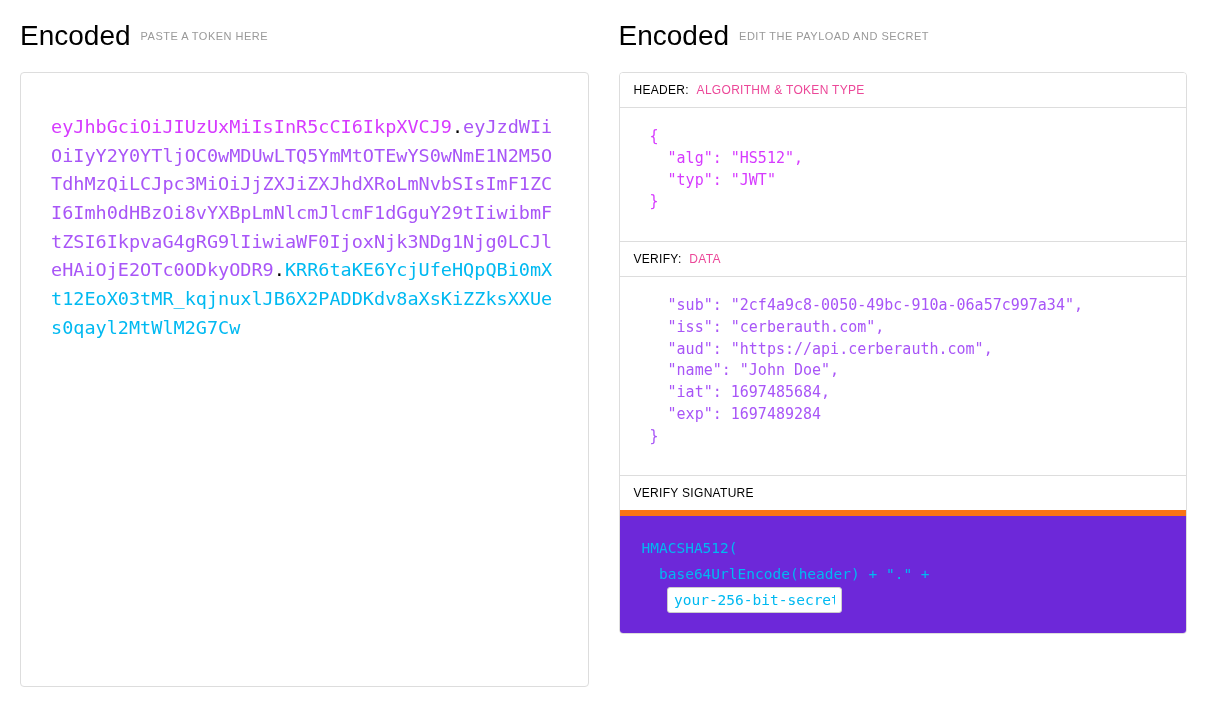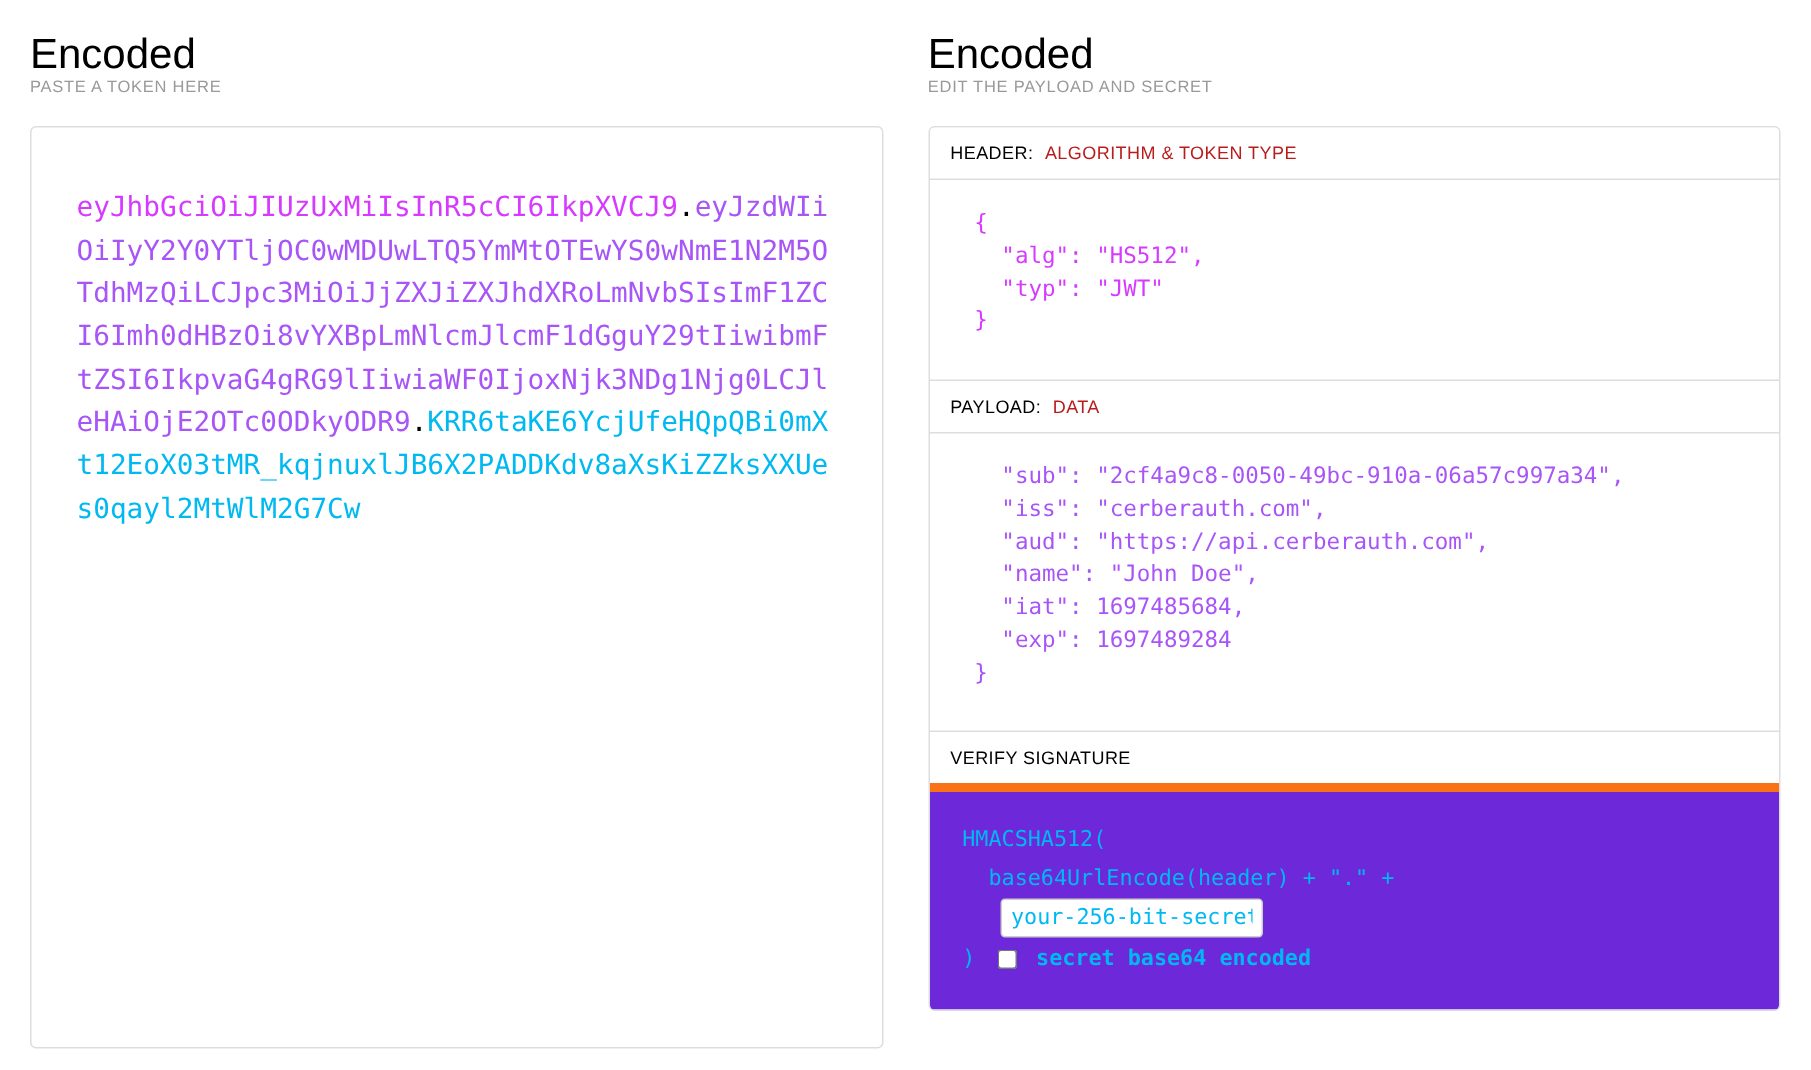--- a/index.html
+++ b/index.html
@@ -11,23 +11,22 @@
 }
 .container {
   display: flex;
   gap: 30px;
 }
 .col {
   flex: 1;
 }
 .title-row {
   display: flex;
-  align-items: flex-start;
+  align-items: center;
   margin-bottom: 20px;
-  flex-direction: column;
 }
 .title {
   font-size: 28px;
   font-weight: 400;
   color: #000;
   margin-right: 10px;
 }
 .subtitle {
   font-size: 11px;
   color: #999;
@@ -52,21 +51,21 @@
 .tok-dot { color: #000; }
 .section-header {
   background: #fff;
   border-bottom: 1px solid #ddd;
   padding: 10px 14px;
   font-size: 12px;
   color: #000;
   letter-spacing: 0.3px;
 }
 .section-header .sh-sub {
-  color: #b91c1c;
+  color: #ec4899;
   margin-left: 4px;
 }
 .section + .section {
   border-top: 1px solid #ddd;
 }
 .code-block {
   padding: 18px 30px 28px 30px;
   font-family: "Menlo", "Consolas", monospace;
   font-size: 15px;
   line-height: 1.45;
@@ -132,42 +131,37 @@
           <span class="sh-sub">ALGORITHM &amp; TOKEN TYPE</span>
         </div>
         <div class="code-block">{
   "alg": "HS512",
   "typ": "JWT"
 }</div>
       </div>
 
       <div class="section">
         <div class="section-header">
-          <span>PAYLOAD:</span>
+          <span>VERIFY:</span>
           <span class="sh-sub">DATA</span>
         </div>
         <div class="code-block payload-block">  "sub": "2cf4a9c8-0050-49bc-910a-06a57c997a34",
   "iss": "cerberauth.com",
   "aud": "https://api.cerberauth.com",
   "name": "John Doe",
   "iat": 1697485684,
   "exp": 1697489284
 }</div>
       </div>
 
       <div class="section sig-section">
         <div class="section-header">
           <span>VERIFY SIGNATURE</span>
         </div>
         <div class="sig-body">
           <div class="line">HMACSHA512(</div>
           <div class="line">  base64UrlEncode(header) + "." +</div>
           <div class="line">  <input class="secret-input" type="text" value="your-256-bit-secret" style=""></div>
-          <div class="sig-cb-row">
-            <span>)</span>
-            <input type="checkbox" style="">
-            <span class="sig-b64-label">secret base64 encoded</span>
-          </div>
         </div>
       </div>
     </div>
   </div>
 </div>
 
 </body></html>

